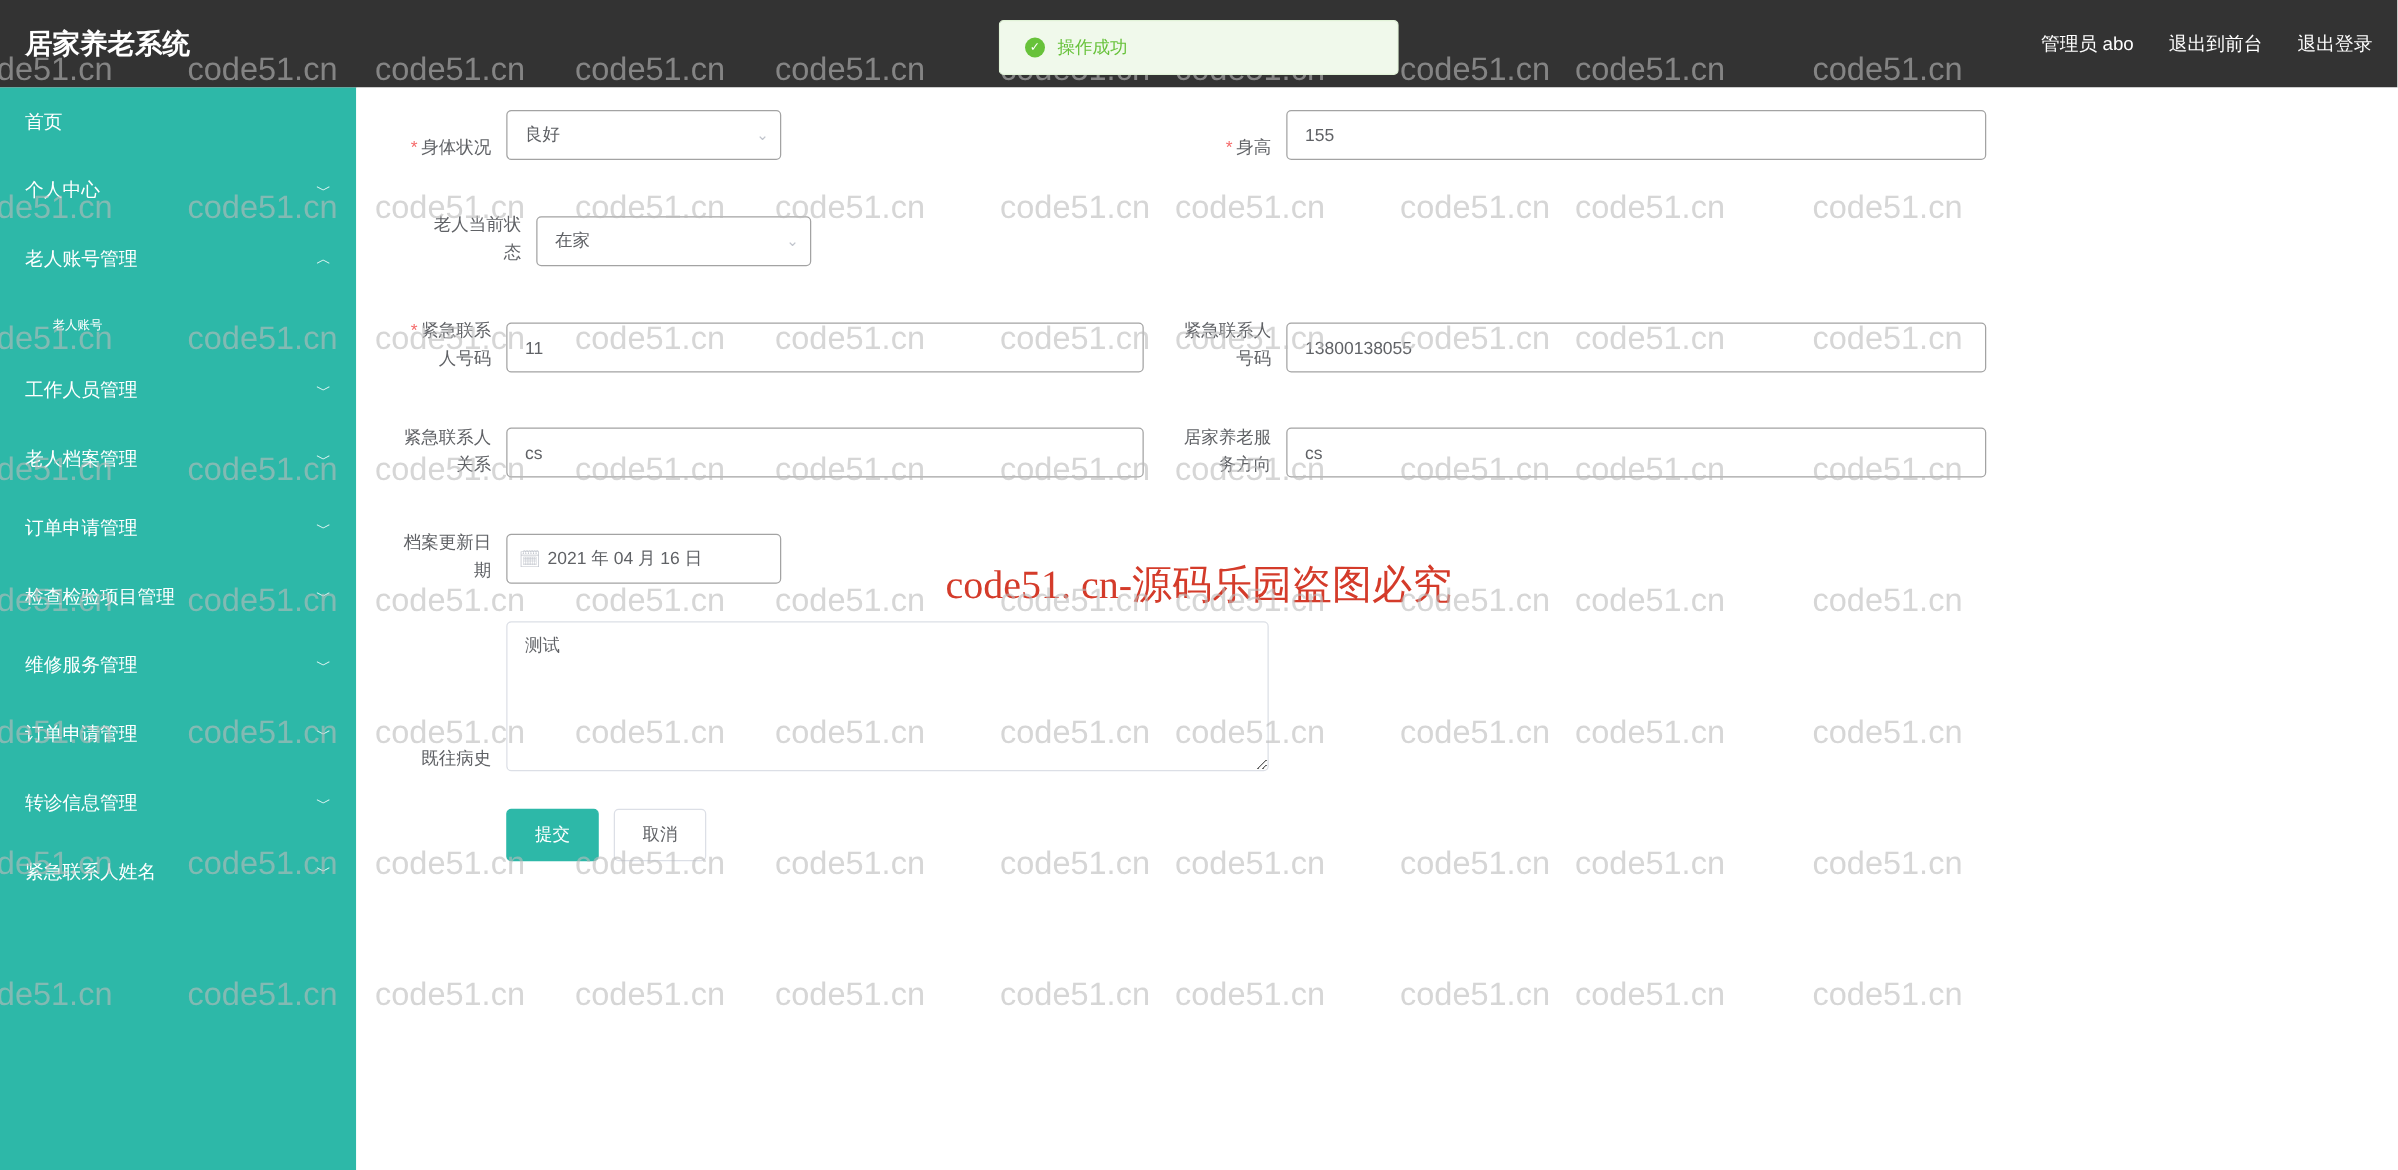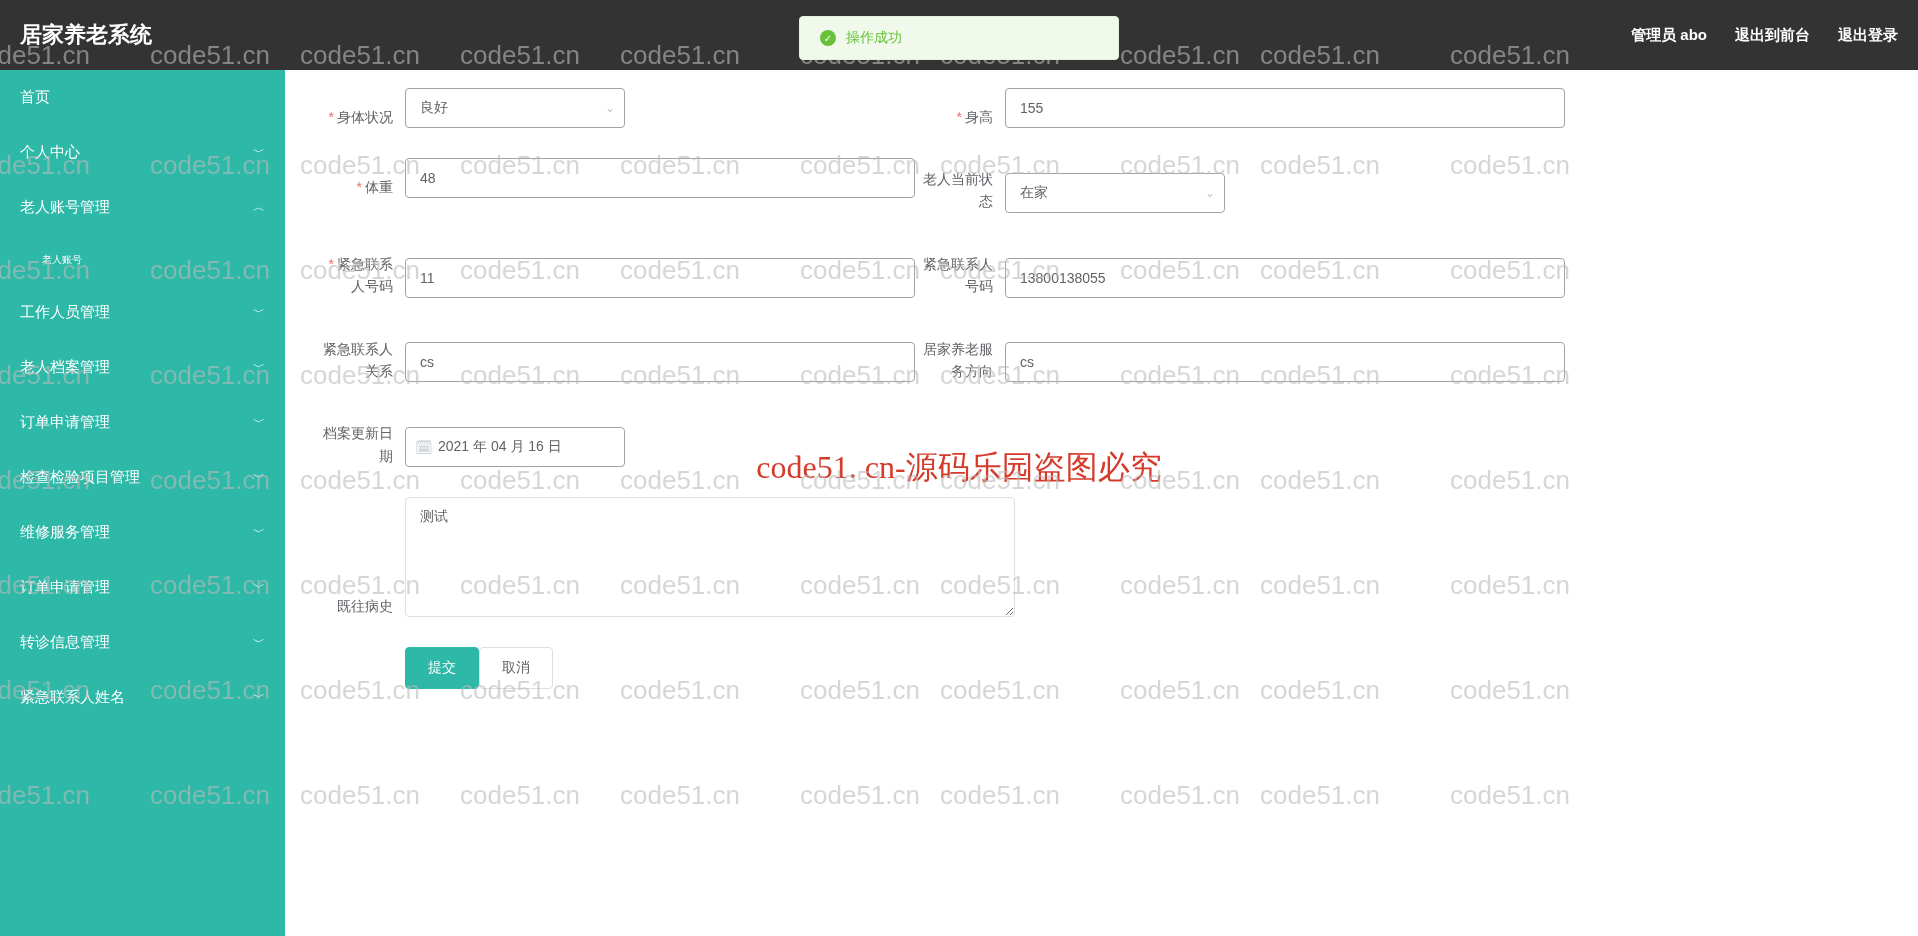--- a/index.html
+++ b/index.html
@@ -1,53 +1,53 @@
 <!DOCTYPE html>
 <html><head>
 <meta charset="utf-8">
 <style>
 * { box-sizing: border-box; margin: 0; padding: 0; }
 body { font-family: "Microsoft YaHei", Arial, sans-serif; font-size: 14px; color: #606266; background: #fff; overflow: hidden; }
 
 .header { height: 70px; background: #333; display: flex; align-items: center; justify-content: space-between; padding: 0 20px; color: #fff; }
 .header-title { font-size: 22px; font-weight: bold; }
 .header-right { display: flex; align-items: center; gap: 28px; font-size: 15px; }
-.header-right span { cursor: pointer; font-weight: bold; }
+.header-right span { cursor: pointer; }
 
 .container { display: flex; height: calc(100vh - 70px); }
 
 .sidebar { width: 285px; background: #2db8a8; color: #fff; overflow-y: auto; flex-shrink: 0; }
 .menu-item { padding: 18px 20px; font-size: 15px; cursor: pointer; display: flex; justify-content: space-between; align-items: center; }
 .menu-item.sub { padding-left: 42px; font-size: 10px; }
 .chevron { font-size: 12px; opacity: 0.9; }
 
 .main { flex: 1; overflow-y: auto; padding: 18px 30px 40px 30px; position: relative; background: #fff; }
 
 .form-row { display: flex; margin-bottom: 30px; align-items: flex-start; }
 .form-col { display: flex; align-items: flex-end; }
 .form-col.left { width: 600px; }
-.form-col.right { flex: 1; }
+.form-col.right { flex: 1; margin-left: 24px; }
 
 .label { width: 90px; text-align: right; padding-right: 12px; padding-top: 10px; line-height: 1.6; font-size: 14px; color: #606266; flex-shrink: 0; }
 .label .req { color: #f56c6c; margin-right: 3px; }
 
 .input { height: 40px; border: 1px solid #a3a3a3; border-radius: 4px; padding: 0 14px; font-size: 14px; color: #606266; background: #fff; outline: none; }
 .input.w510 { width: 560px; }
 .input.w220 { width: 220px; }
 
 .select-wrap { position: relative; display: inline-block; }
 .select-wrap .caret { position: absolute; right: 10px; top: 50%; transform: translateY(-50%); color: #c0c4cc; font-size: 12px; pointer-events: none; }
 
 .date-wrap { position: relative; display: inline-block; }
 .date-wrap .cal-icon { position: absolute; left: 10px; top: 50%; transform: translateY(-50%); color: #c0c4cc; font-size: 14px; }
 .date-wrap input { padding-left: 32px; }
 
 .textarea { width: 610px; height: 120px; border: 1px solid #dcdfe6; border-radius: 4px; padding: 10px 14px; font-size: 14px; color: #606266; resize: both; outline: none; font-family: inherit; }
 
-.btn-row { padding-left: 90px; display: flex; }
+.btn-row { padding-left: 90px; display: flex; gap: 12px; }
 .btn { height: 42px; padding: 0 22px; border-radius: 4px; border: 1px solid #dcdfe6; background: #fff; font-size: 14px; cursor: pointer; color: #606266; }
 .btn.primary { background: #2db8a8; border-color: #2db8a8; color: #fff; }
 
 .toast { position: fixed; top: 16px; left: 50%; transform: translateX(-50%); background: #f0f9eb; border: 1px solid #e1f3d8; color: #67c23a; padding: 12px 20px; border-radius: 4px; display: flex; align-items: center; gap: 10px; font-size: 14px; z-index: 2000; min-width: 320px; }
 .toast-icon { width: 16px; height: 16px; border-radius: 50%; background: #67c23a; color: #fff; display: inline-flex; align-items: center; justify-content: center; font-size: 10px; }
 
 .watermark-layer { position: fixed; inset: 0; pointer-events: none; z-index: 500; }
 .wm { position: absolute; color: #bbb; font-size: 26px; opacity: 0.6; white-space: nowrap; }
 .wm-center { position: absolute; left: 50%; top: 50%; transform: translate(-50%, -50%); color: #d43b2a; font-size: 32px; font-family: SimSun, serif; white-space: nowrap; }
 </style>
@@ -128,24 +128,20 @@
           <span class="caret">⌄</span>
         </div>
       </div>
       <div class="form-col right">
         <div class="label"><span class="req">*</span><span>身高</span></div>
         <input class="input w510" value="155" style="">
       </div>
     </div>
 
     <div class="form-row">
-      <div class="form-col left">
-        <div class="label"><span class="req">*</span><span>体重</span></div>
-        <input class="input w510" value="48" style="">
-      </div>
       <div class="form-col right">
         <div class="label"><span>老人当前状态</span></div>
         <div class="select-wrap">
           <input class="input w220" readonly="" value="在家" style="">
           <span class="caret">⌄</span>
         </div>
       </div>
     </div>
 
     <div class="form-row">

